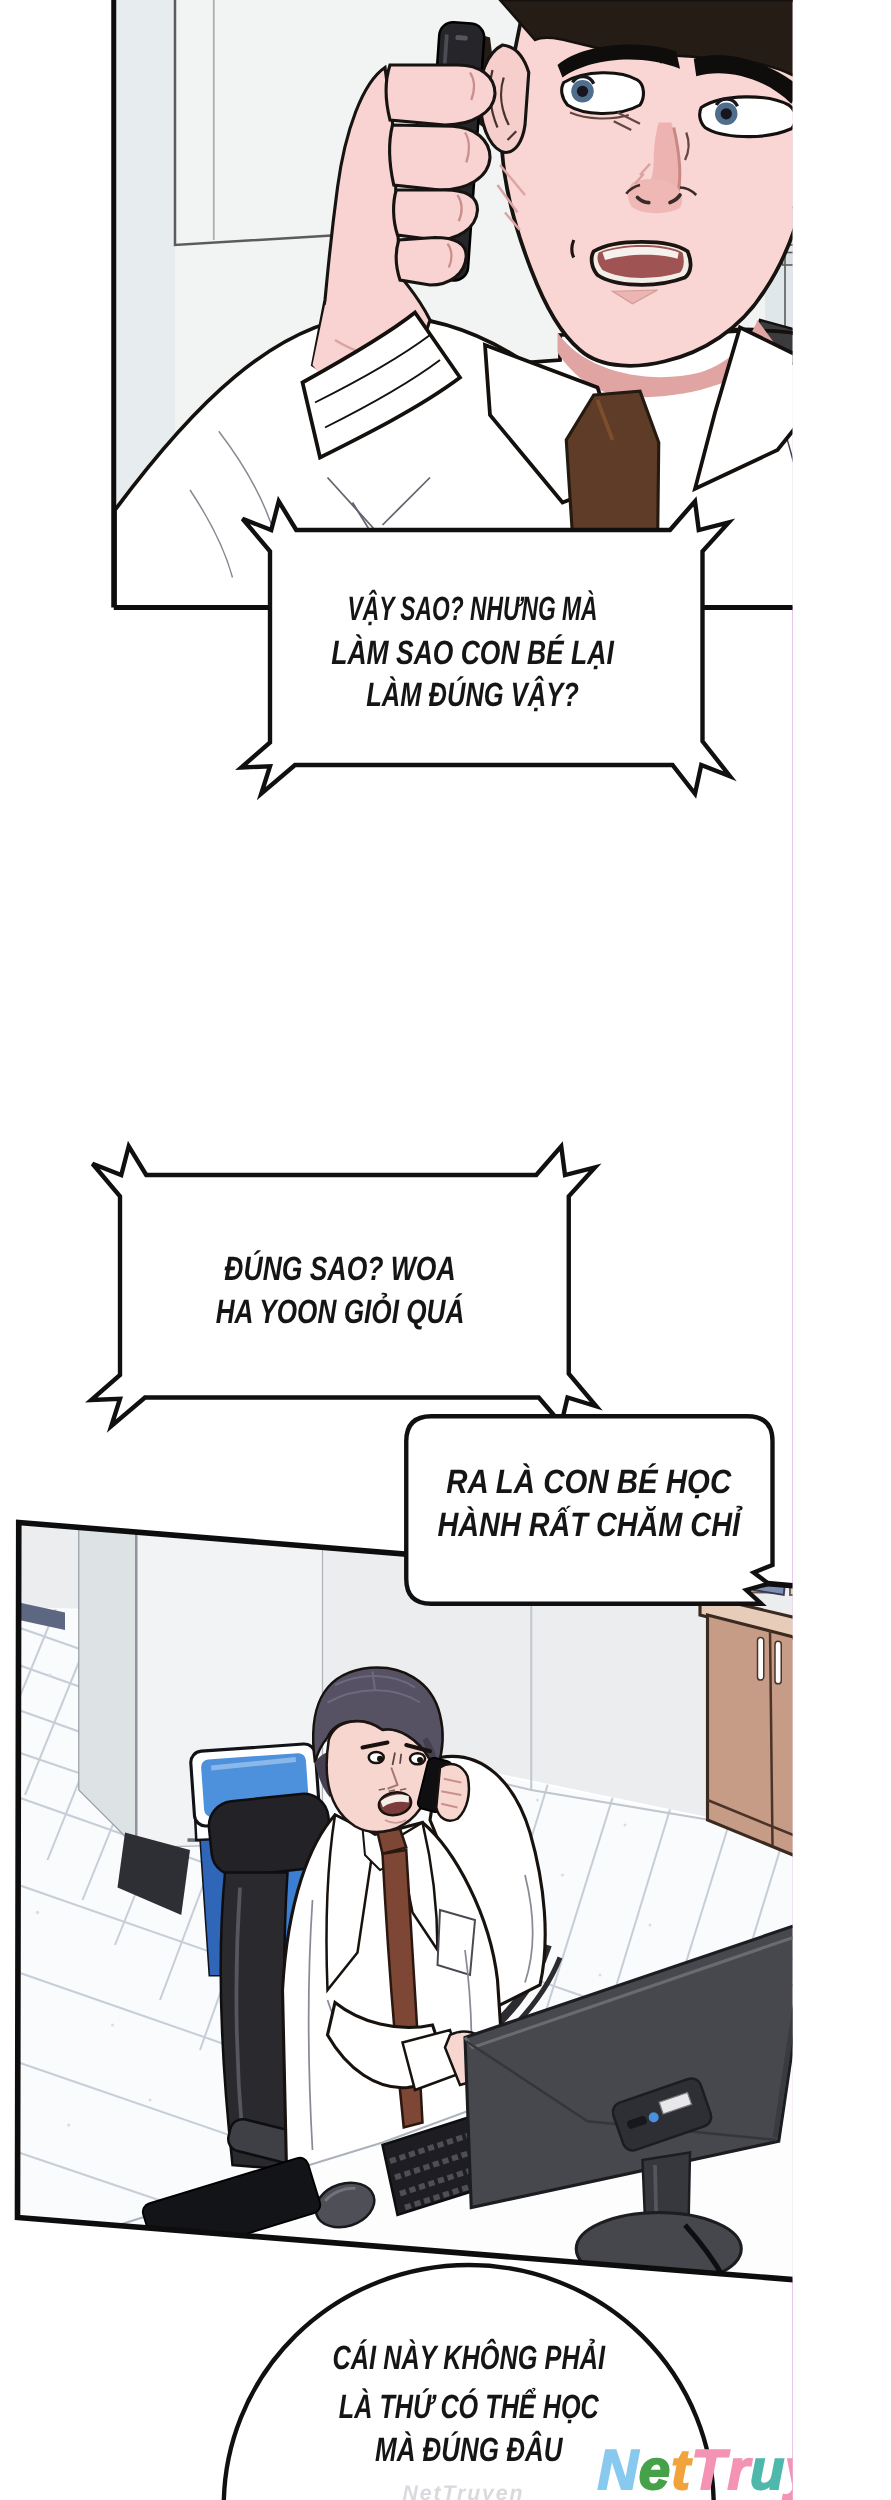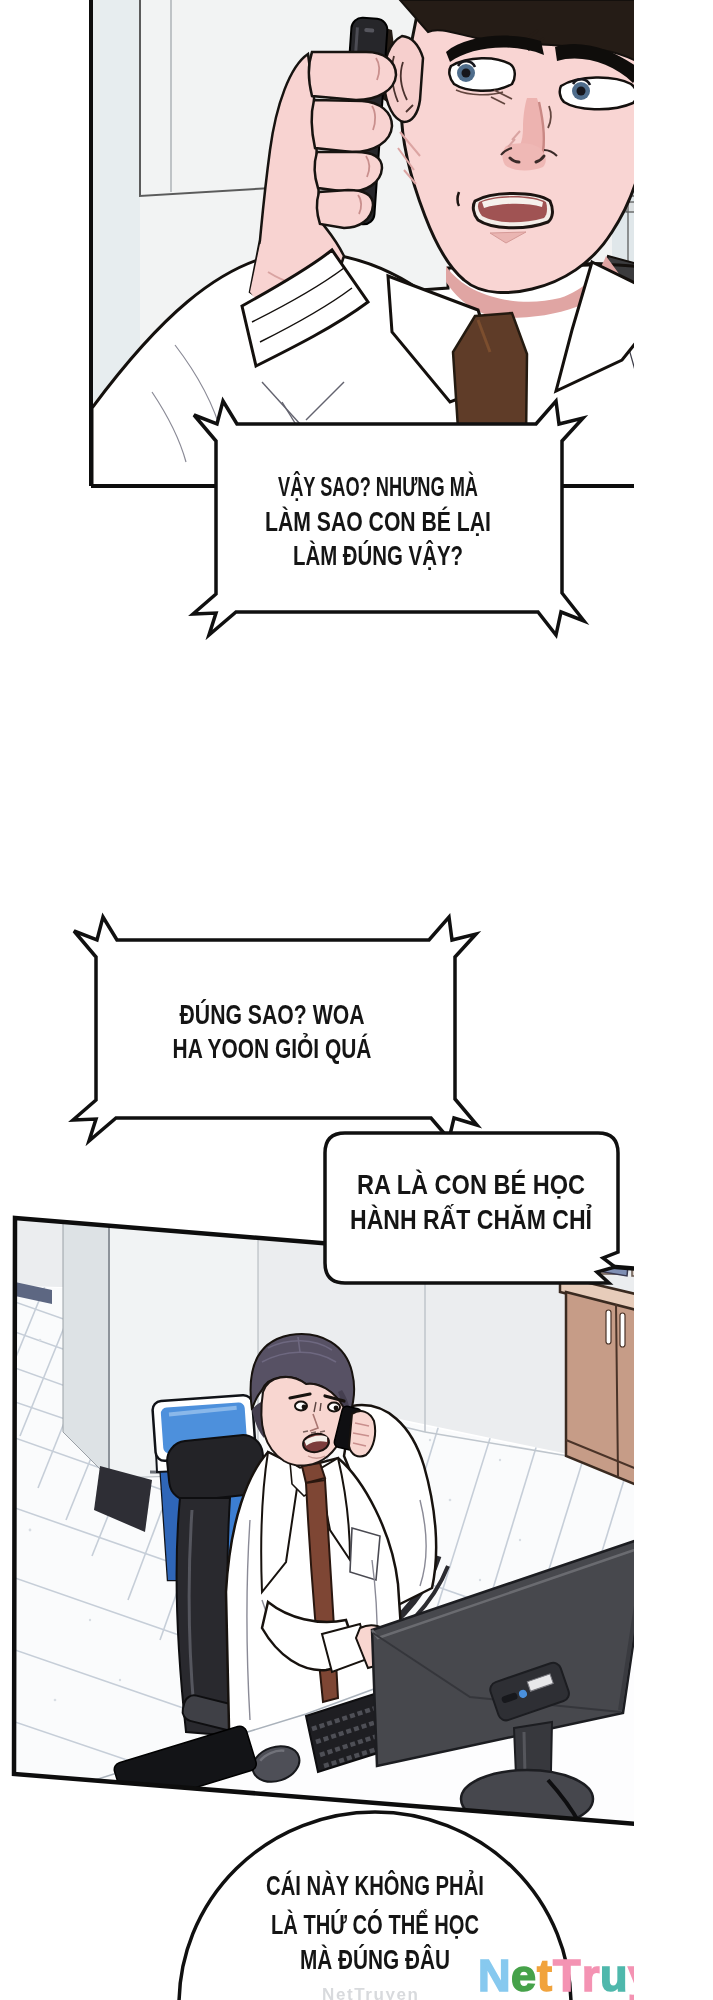--- a/index.html
+++ b/index.html
@@ -1,16 +1,16 @@
 <!DOCTYPE html>
 <html><head>
 <meta charset="utf-8">
 <style>
 html,body{margin:0;padding:0;background:#fff;}
-#page{position:relative;width:634px;height:2000px;overflow:hidden;background:#a21caf;}
+#page{position:relative;width:634px;height:2000px;overflow:hidden;background:#a21caf;font-style:italic;}
 text{font-family:"Liberation Sans",sans-serif;font-weight:bold;}
 </style>
 </head>
 <body>
 <div id="page">
 <svg width="713" height="2000" viewBox="0 0 713 2000" xmlns="http://www.w3.org/2000/svg">
 <defs>
 <clipPath id="clip1">
           <rect x="92" y="0" width="609" height="486"></rect>
         </clipPath>

